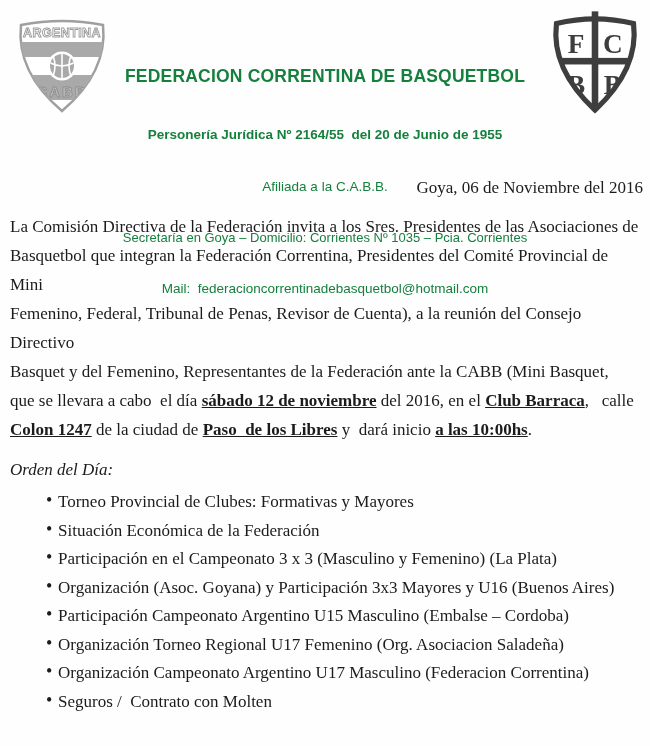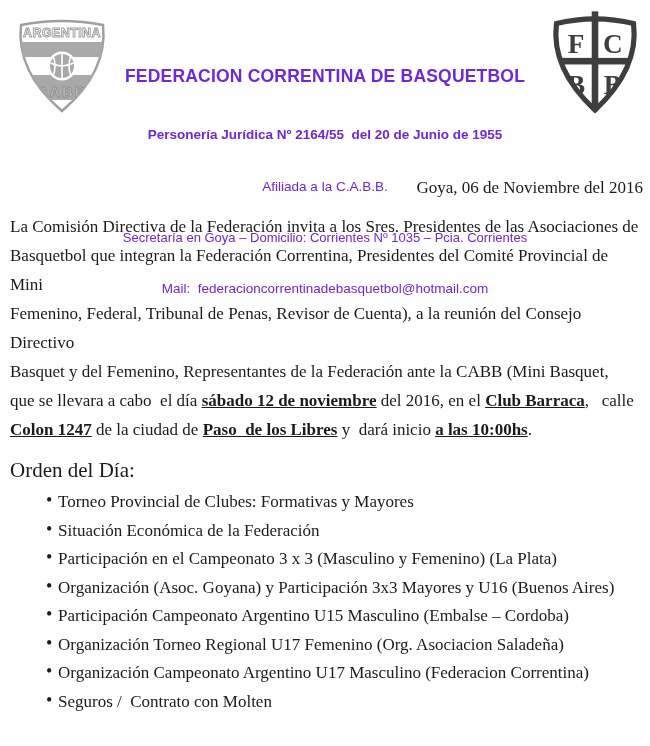--- a/index.html
+++ b/index.html
@@ -15,39 +15,39 @@
 
   
   .letterhead { position:relative; height:150px; }
   .logo-left  { position:absolute; left:12px;  top:12px; }
   .logo-right { position:absolute; right:8px;  top:6px;  }
 
   .head-center {
     width:430px; margin:0 auto; padding-top:30px;
     text-align:center;
     font-family:"Liberation Sans", sans-serif;
-    color:#6d28d9;
+    color:#15803d;
     white-space:pre-wrap;
   }
   .head-title  { font-size:17.5px; font-weight:bold; letter-spacing:.2px; line-height:20px; margin-bottom:5px; }
   .head-legal  { font-size:13.5px; font-weight:bold; line-height:16px; }
   .head-affil  { font-size:13.5px; line-height:15px; }
   .head-addr   { font-size:13px; line-height:15px; }
   .head-mail   { font-size:13.5px; line-height:15px; }
 
   
   .date-line {
     margin-top:28px; padding-right:7px;
     text-align:right; font-size:17px; line-height:20px;
   }
   .paragraph { margin:14px 8px 0 10px; font-size:17px; }
   .pline { line-height:29px; white-space:pre-wrap; }
   .emph  { font-weight:bold; text-decoration:underline; }
 
-  .agenda-title { margin:16px 10px 0 10px; font-size:21px; line-height:20px; }
+  .agenda-title { margin:16px 10px 0 10px; font-size:17px; line-height:20px;font-style:italic; }
 
   ul.agenda { list-style:none; margin:12px 0 0 0; padding:0; }
   ul.agenda li {
     position:relative;
     padding-left:58px;
     font-size:17px; line-height:19px;
     margin-bottom:9.5px;
     white-space:pre-wrap;
   }
   ul.agenda li::before {

